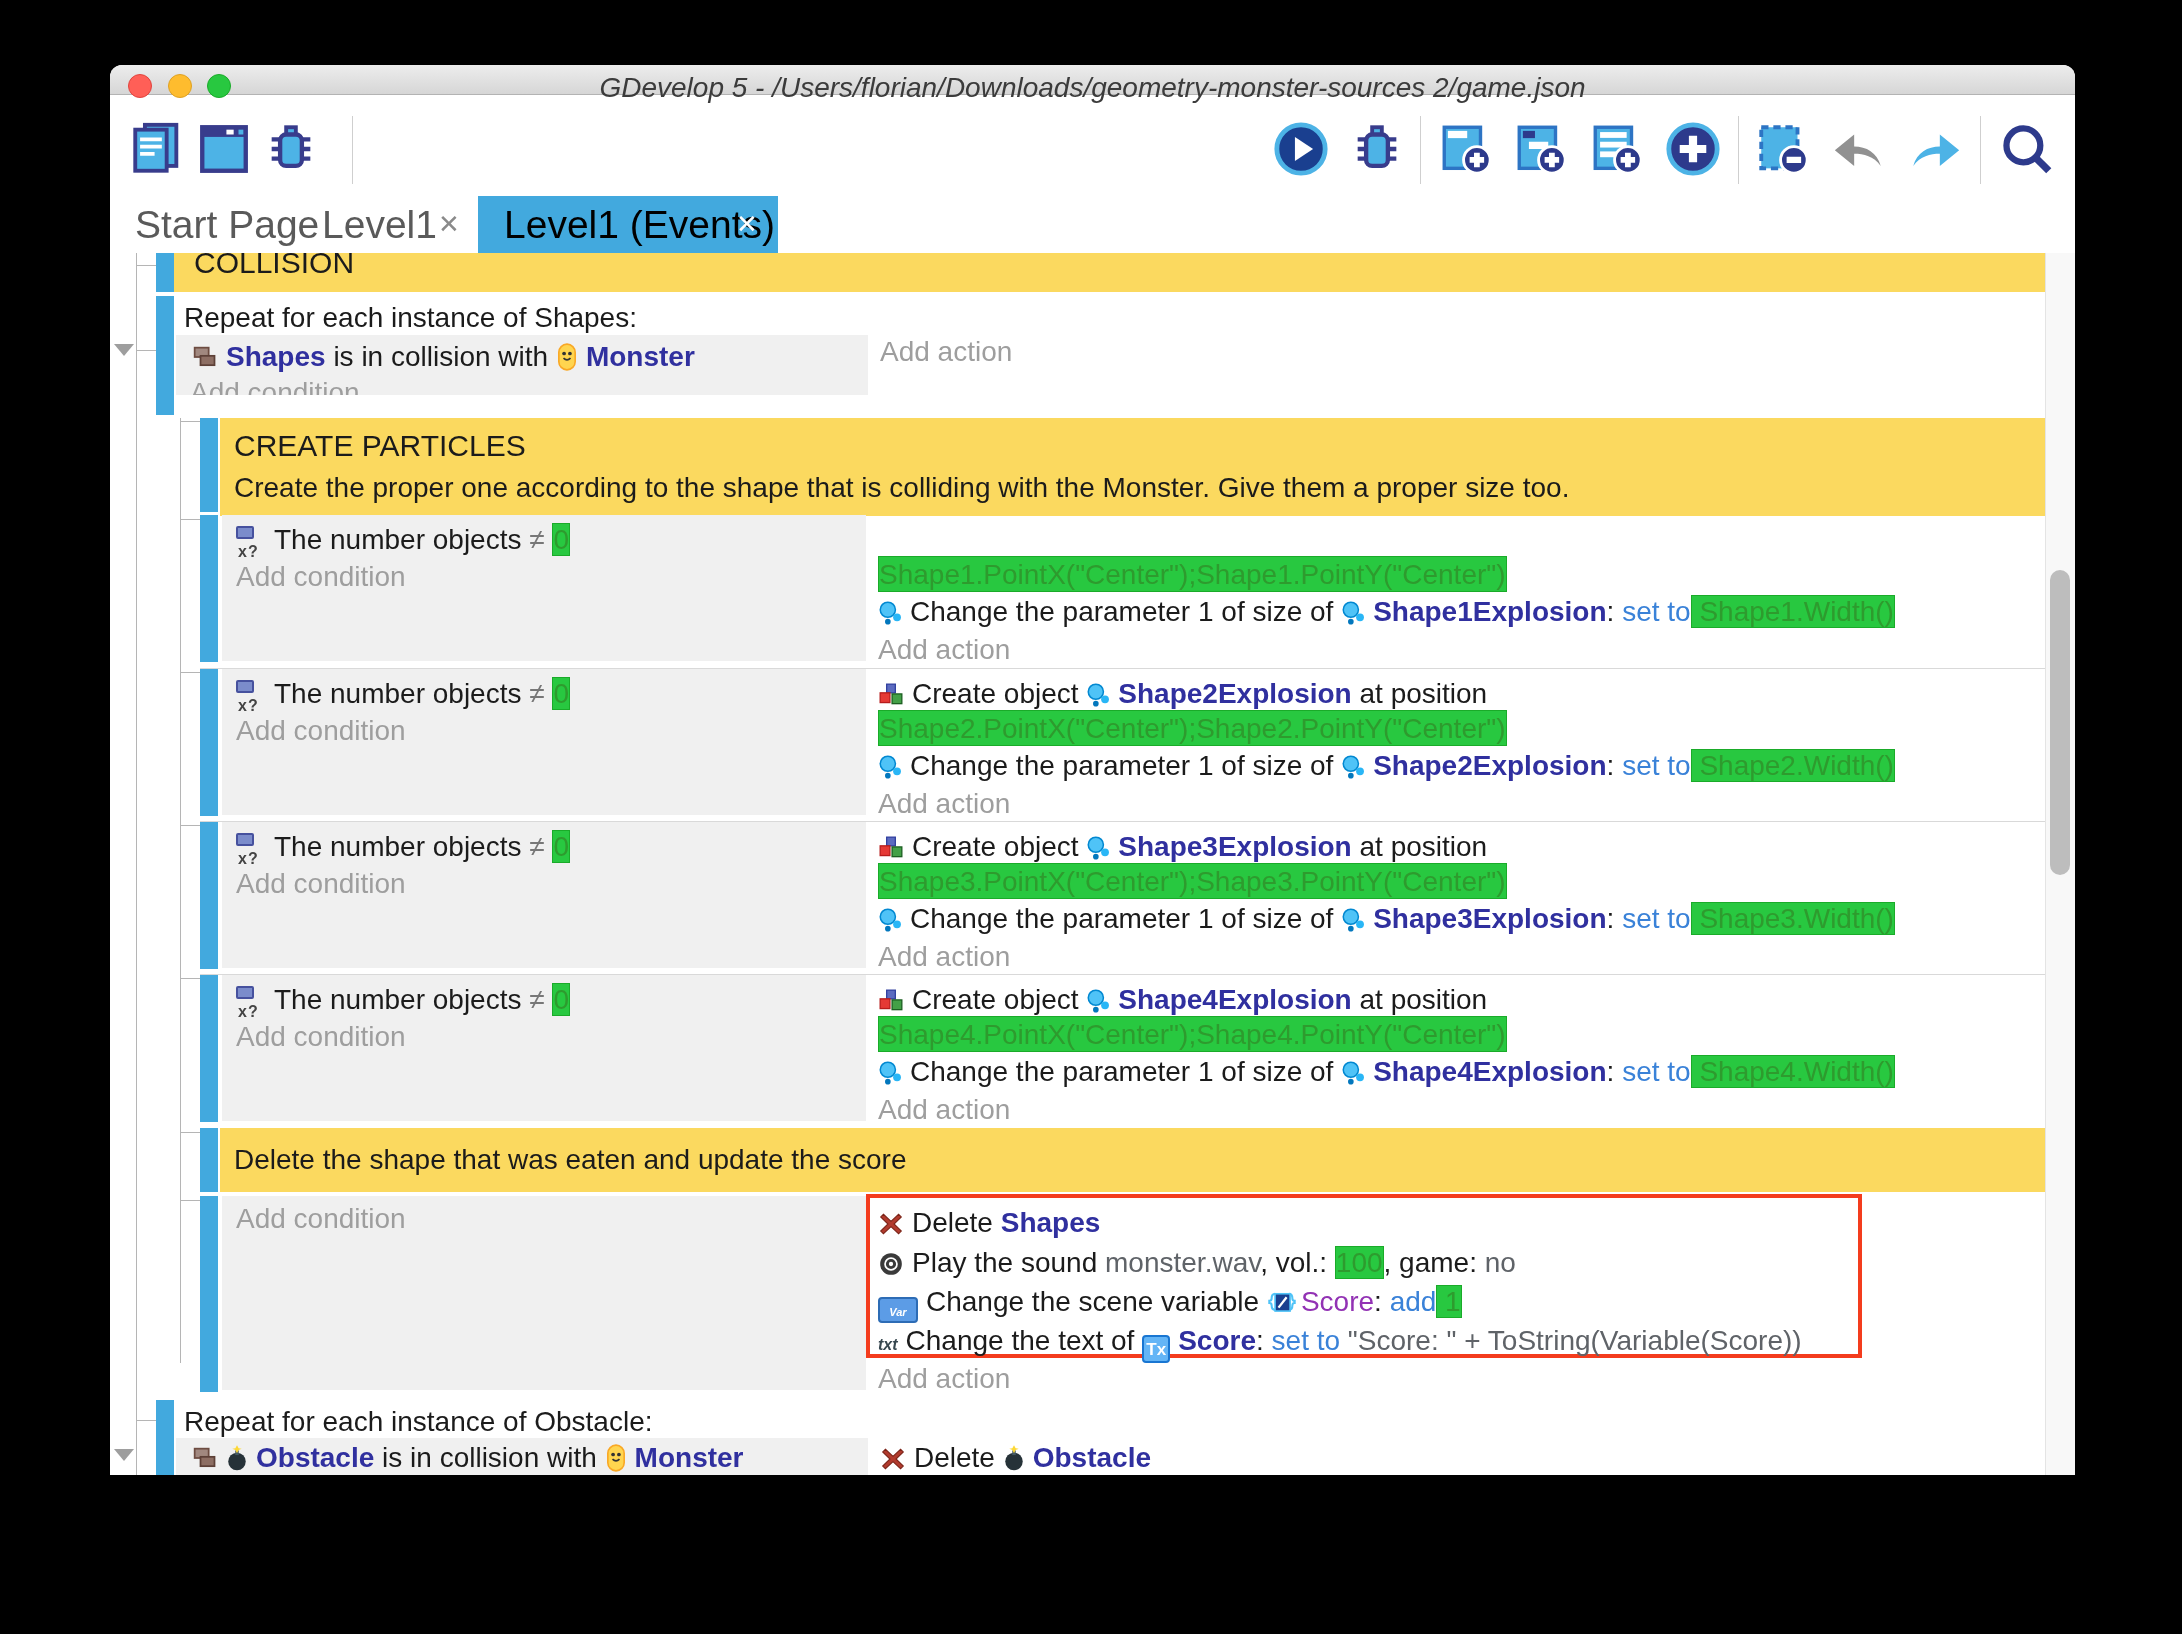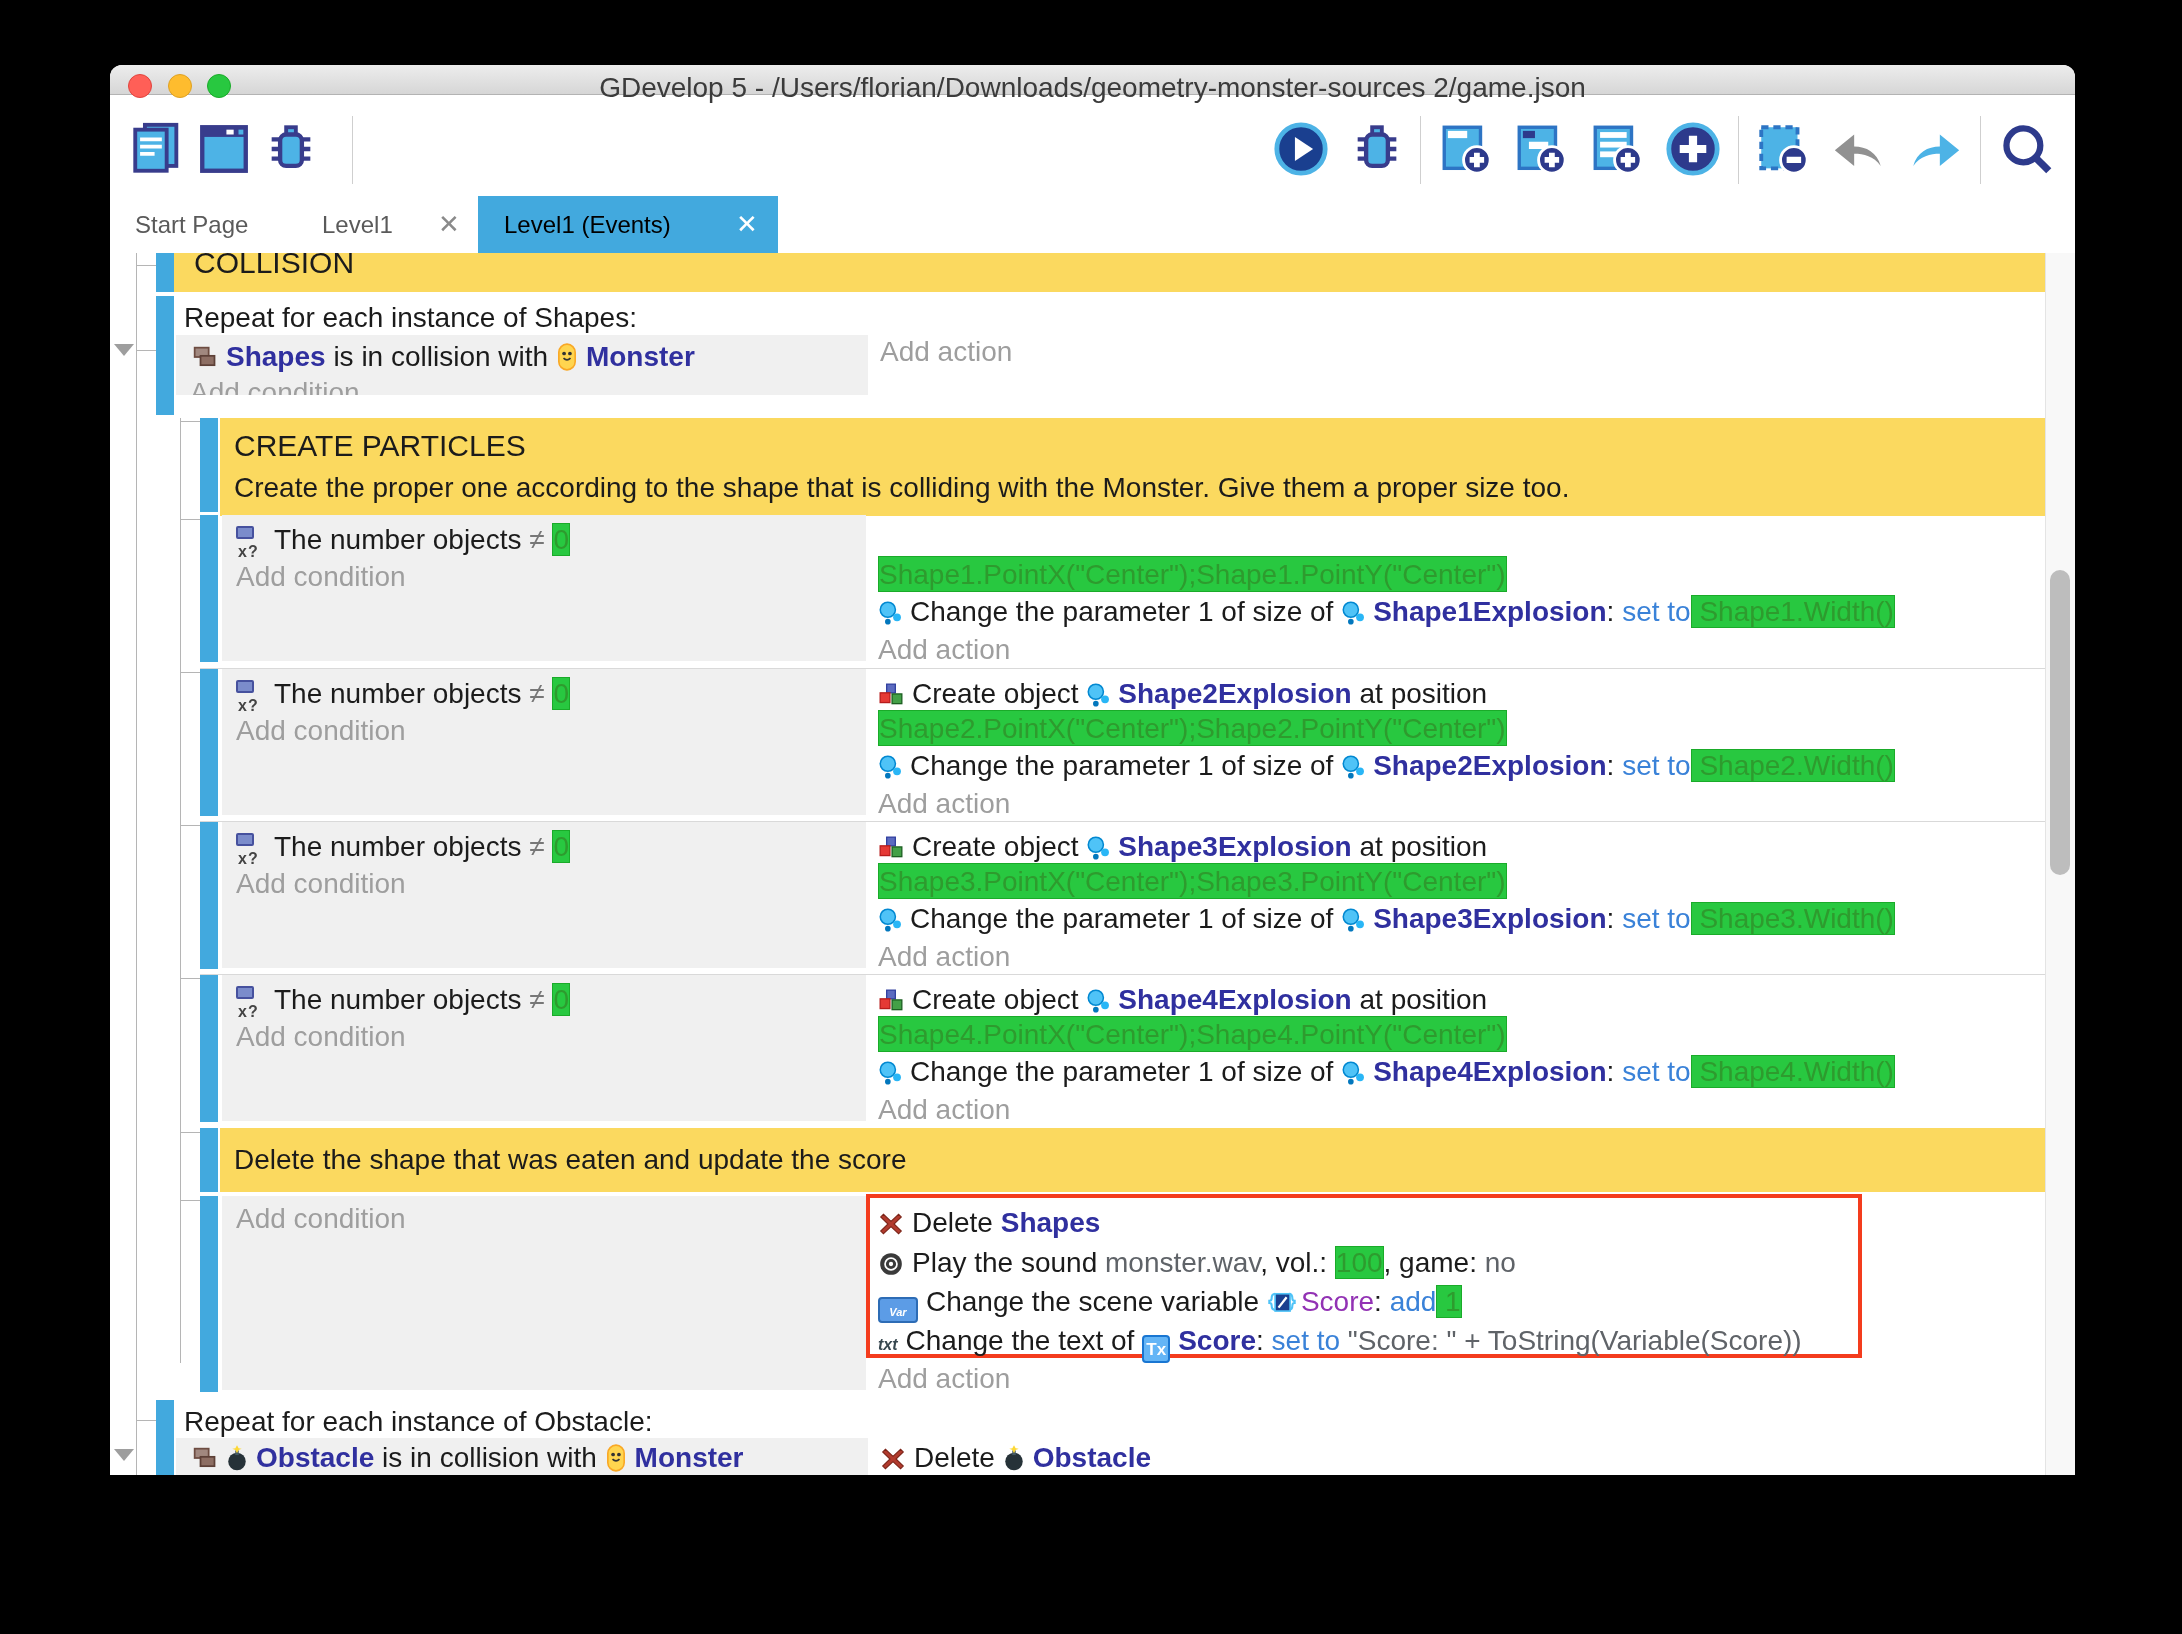--- a/index.html
+++ b/index.html
@@ -4,36 +4,36 @@
 <style>
   * { margin:0; padding:0; box-sizing:border-box; }
   html,body { width:2182px; height:1634px; background:#000; font-family:"Liberation Sans", sans-serif; }
   .stage { position:relative; width:2182px; height:1634px; background:#000; overflow:hidden; }
 
   .window { position:absolute; left:110px; top:65px; width:1965px; height:1410px;
             background:#fff; border-radius:12px 12px 0 0; overflow:hidden; }
 
   
   .titlebar { position:absolute; left:0; top:0; width:100%; height:30px;
-              background:linear-gradient(#ededed,#d6d6d6); border-bottom:1px solid #b3b3b3; }
+              background:linear-gradient(#ededed,#d6d6d6); border-bottom:1px solid #b3b3b3;font-style:italic; }
   .title-text { position:absolute; left:0; right:0; top:0; height:45px; line-height:45px;
                 text-align:center; font-size:28px; color:#3b3b3b; }
   .traffic { position:absolute; top:9px; width:24px; height:24px; border-radius:50%; }
   .t-red { left:18px; background:#ff5f57; border:1px solid #e0443e; }
   .t-yellow { left:58px; background:#febc2e; border:1px solid #dea123; }
   .t-green { left:97px; background:#28c840; border:1px solid #1aab29; }
 
   
   .toolbar { position:absolute; left:0; top:45px; width:100%; height:86px; background:#fff; }
   .tb-icon { position:absolute; top:10px; width:58px; height:58px; }
   .tb-sep { position:absolute; top:6px; width:1px; height:68px; background:#cfcfcf; }
 
   
   .tabbar { position:absolute; left:0; top:131px; width:100%; height:57px; background:#fff; }
-  .tab { position:absolute; top:0; height:57px; line-height:57px; font-size:24px; color:#5a5a5a; }
+  .tab { position:absolute; top:0; height:57px; line-height:57px; font-size:39px; color:#5a5a5a; }
   .tab-close { position:absolute; top:0; height:57px; line-height:57px; font-size:26px; color:#8a8a8a; }
   .tab-active { background:var(--accent_blue); color:#000000; }
   .tab-active-bg { position:absolute; left:368px; top:0; width:300px; height:57px; background:var(--accent_blue); }
 
   
   .events { position:absolute; left:0; top:188px; width:1935px; height:1222px; background:#fff; overflow:hidden; }
   .bluebar { position:absolute; width:18px; background:var(--accent_blue); }
   .comment { position:absolute; background:var(--comment_yellow); overflow:hidden;text-align:center; }
   .condbox { position:absolute; background:var(--condition_bg); overflow:hidden; }
   .line { position:absolute; white-space:pre; font-size:28px; color:#1b1b1b; line-height:36px; height:36px; }

